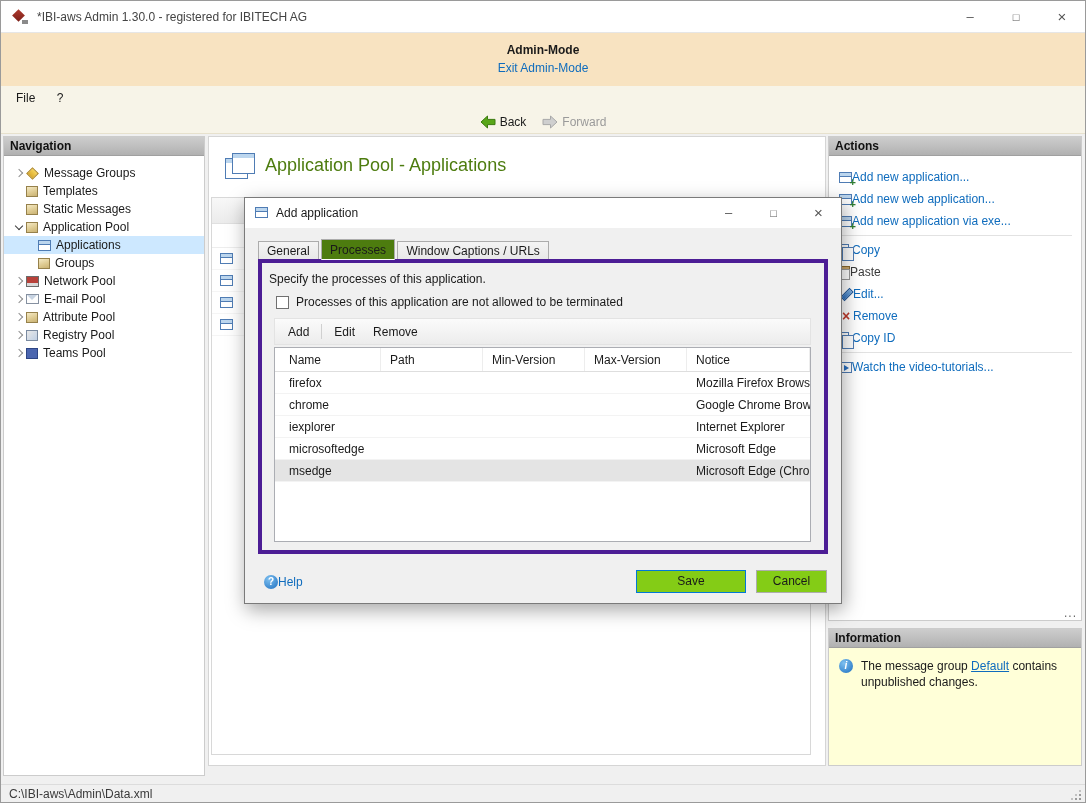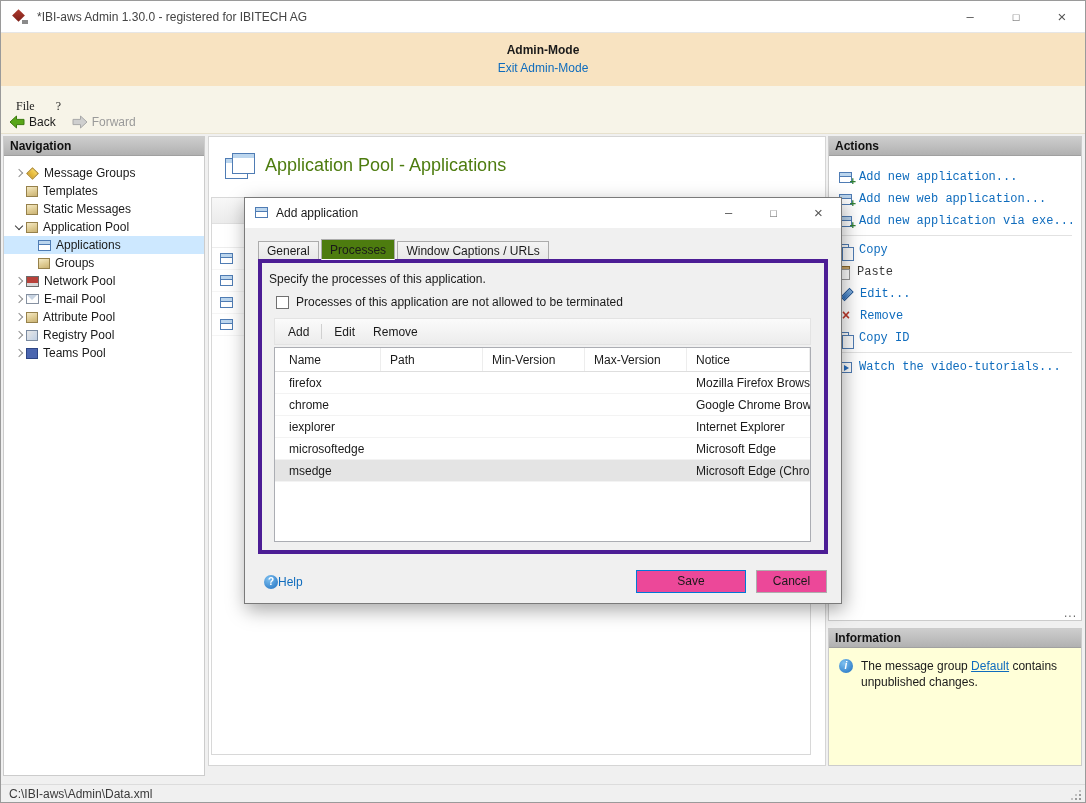--- a/index.html
+++ b/index.html
@@ -20,24 +20,24 @@
   .win-btn.max::before { content:"□"; font-size:11px; }
   .win-btn.cls::before { content:"×"; font-size:15px; }
 
   
   .banner { position:absolute; left:0; top:32px; width:100%; height:53px; background:#f8e3c1; text-align:center; }
   .banner .banner-title { padding-top:10px; font-weight:bold; color:#1a1a1a; }
   .banner .banner-link { margin-top:4px; color:#0f6cbd; display:inline-block; cursor:pointer; }
 
   
   .chrome { position:absolute; left:0; top:85px; width:100%; height:48px; background:#f7f4e8; border-bottom:1px solid #e7e1cd; }
-  .menubar { position:absolute; left:0; top:8px; height:24px; width:100%;font-family:Liberation Serif, serif; }
+  .menubar { position:absolute; left:0; top:0; height:24px; width:100%; }
   .menu-item { display:inline-block; padding:0 9px; line-height:24px; }
   .menu-item:first-child { margin-left:6px; }
-  .navtools { position:absolute; left:0; top:24px; height:24px; width:100%; display:flex; align-items:center; }
+  .navtools { position:absolute; left:0; top:24px; height:24px; width:100%; display:flex; align-items:center;justify-content:center; }
   .navbtn { display:flex; align-items:center; gap:4px; padding:0 8px; height:22px; }
   .navbtn.fwd { color:#9a9a9a; }
 
   
   .panel { position:absolute; background:#ffffff; border:1px solid #cccccc; }
   .panel-hdr { height:19px; line-height:19px; padding-left:6px; font-weight:bold; background:linear-gradient(#cdcdcd,#b1b1b1); border-bottom:1px solid #a0a0a0; color:#111; }
 
   .nav-panel { left:2px; top:135px; width:202px; height:640px; }
   .tree { padding-top:8px; }
   .tree-item { display:flex; align-items:center; height:18px; padding-left:8px; }
@@ -67,21 +67,21 @@
   .main-hdr-icon::after { content:""; position:absolute; left:7px; top:0; width:21px; height:19px; background:#fff; border:1px solid #4f7cb4; box-shadow:inset 0 4px 0 #bcd6ee; }
   .main-title { position:absolute; left:56px; top:18px; font-size:18px; color:#4d7c0f; }
   .app-list { position:absolute; left:2px; right:14px; top:60px; bottom:10px; background:#fff; border:1px solid #d8d8d8; }
   .app-list .lstrip { height:26px; background:linear-gradient(#f8f8f8,#ebebeb); border-bottom:1px solid #e0e0e0; }
   .app-list .lhead { height:24px; border-bottom:1px solid #ededed; }
   .app-row { height:22px; display:flex; align-items:center; padding-left:8px; border-bottom:1px solid #f5f5f5; }
 
   
   .actions-panel { left:827px; top:135px; width:254px; height:485px; }
   .actions-list { padding-top:10px; }
-  .action-item { display:flex; align-items:center; gap:7px; height:22px; padding-left:10px; color:#0f6cbd; cursor:pointer;font-family:Liberation Mono, monospace; }
+  .action-item { display:flex; align-items:center; height:22px; padding-left:10px; color:#0f6cbd; cursor:pointer; }
   .action-item.disabled { color:#3a3a3a; cursor:default; }
   .action-sep { border-top:1px solid #e2e2e2; margin:3px 9px; }
   .ic-plus::after { content:"+"; position:absolute; right:-5px; bottom:-6px; color:#2e7d32; font-weight:bold; font-size:11px; }
   .ic-copy { width:10px; height:12px; background:#fff; border:1px solid #4f7cb4; margin-right:3px; }
   .ic-copy::after { content:""; position:absolute; left:2px; top:2px; width:10px; height:12px; background:#fff; border:1px solid #4f7cb4; }
   .ic-paste { width:11px; height:13px; background:#c9a66b; border:1px solid #8a6a30; }
   .ic-paste::after { content:""; position:absolute; left:1px; top:2px; width:7px; height:9px; background:#fff; border:1px solid #9a9a9a; }
   .ic-pencil { width:14px; height:14px; }
   .ic-pencil::before { content:""; position:absolute; left:5px; top:1px; width:4px; height:11px; background:linear-gradient(#7fb0e0,#2a6fc0); border:1px solid #1d5598; transform:rotate(45deg); }
   .ic-x { width:14px; height:14px; text-align:center; }
@@ -122,21 +122,21 @@
   .phead .cell { display:flex; align-items:center; border-right:1px solid #ededed; }
   .prow { display:flex; height:22px; border-bottom:1px solid #f3f3f3; align-items:center; }
   .prow.selected { background:#e4e4e4; }
   .cell { white-space:nowrap; overflow:hidden; }
   .c1 { width:106px; padding-left:14px; }
   .c2 { width:102px; padding-left:9px; }
   .c3 { width:102px; padding-left:9px; }
   .c4 { width:102px; padding-left:9px; }
   .c5 { flex:1; padding-left:9px; }
   .dlg-help { position:absolute; left:19px; bottom:14px; display:flex; align-items:center; color:#0f6cbd; cursor:pointer; }
-  .btn { position:absolute; bottom:10px; height:23px; line-height:21px; text-align:center; background:#ec4899; border:1px solid #adadad; cursor:pointer; }
+  .btn { position:absolute; bottom:10px; height:23px; line-height:21px; text-align:center; background:#84cc16; border:1px solid #adadad; cursor:pointer; }
   .btn-save { right:95px; width:110px; border-color:#0078d7; }
   .btn-cancel { right:14px; width:71px; }
 
   
   .statusbar { position:absolute; left:0; top:783px; width:100%; height:20px; background:#f0f0f0; border-top:1px solid #dcdcdc; }
   .statusbar .path { position:absolute; left:8px; line-height:19px; color:#3a3a3a; }
   .grip { position:absolute; right:3px; bottom:3px; width:12px; height:12px; }
   .grip::before { content:""; position:absolute; right:1px; bottom:1px; width:2px; height:2px; background:#9a9a9a; box-shadow:-4px 0 0 #9a9a9a, -8px 0 0 #c2c2c2, 0 -4px 0 #9a9a9a, 0 -8px 0 #c2c2c2, -4px -4px 0 #c2c2c2; }
 
   

